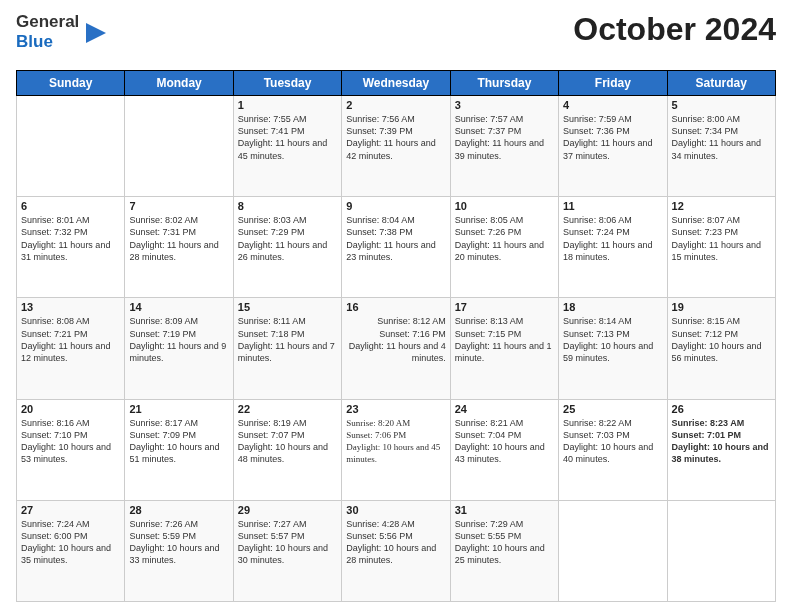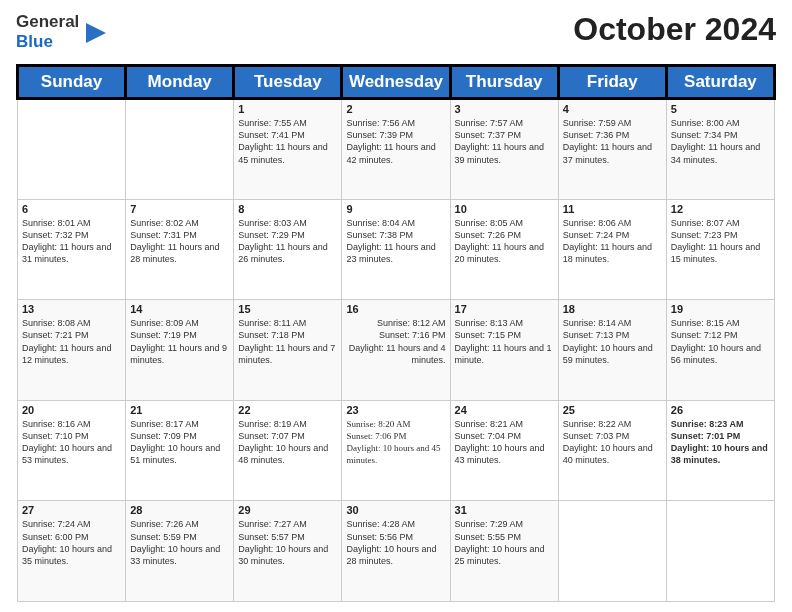--- a/index.html
+++ b/index.html
@@ -14,21 +14,21 @@
       width: 792px;
       height: 612px;
       padding: 12px 16px 10px 16px;
       display: flex;
       flex-direction: column;
     }
     .header {
       display: flex;
       justify-content: space-between;
       align-items: flex-start;
-      margin-bottom: 13px;
+      margin-bottom: 19px;
     }
     .logo {
       display: flex;
       align-items: center;
       gap: 4px;
     }
     .title-block {
       text-align: right;
     }
     .title-block h1 {
@@ -44,24 +44,24 @@
     }
     .calendar {
       flex: 1;
       border-collapse: collapse;
       width: 100%;
       table-layout: fixed;
     }
     .calendar thead tr th {
       background: #2970c5;
       color: #fff;
-      font-size: 17px;
+      font-size: 12px;
       font-weight: bold;
       padding: 5px 4px;
-      border: 3px solid #000000;
+      border: 1px solid #000000;
       text-align: center;
     }
     .calendar tbody tr td {
       border: 1px solid #ccc;
       vertical-align: top;
       padding: 3px 4px;
       font-size: 9.5px;
       color: #333;
       height: 88px;
       background: #fff;

